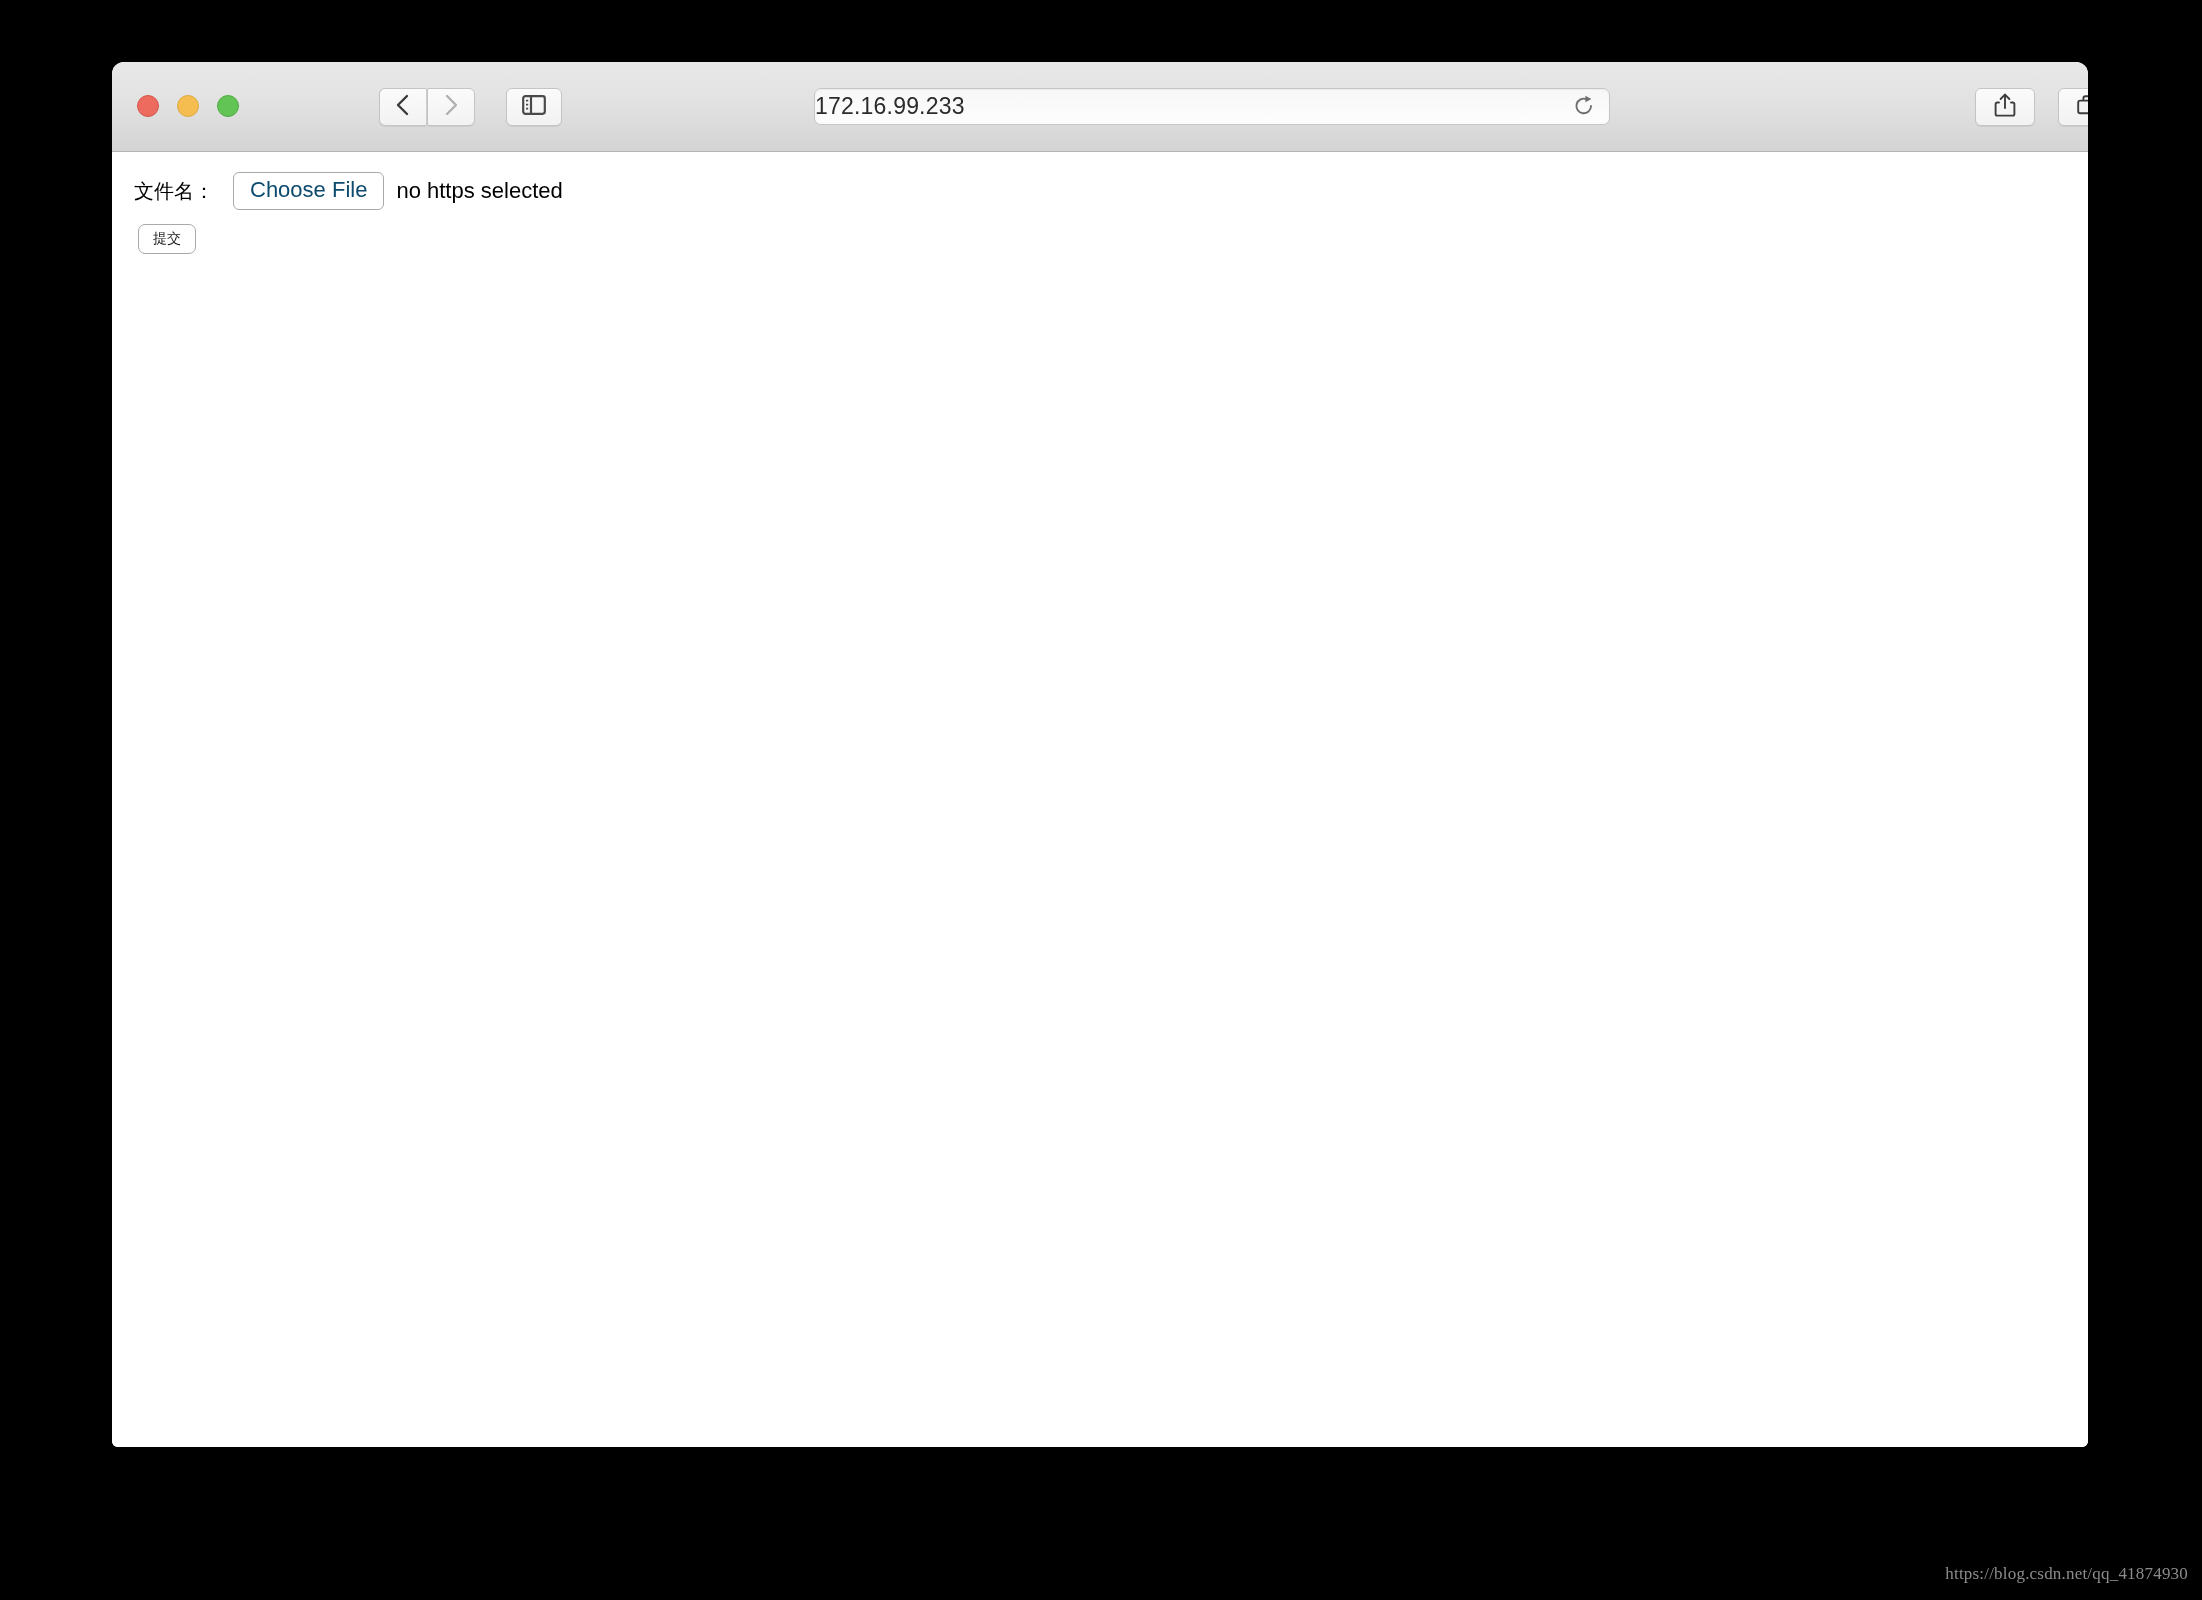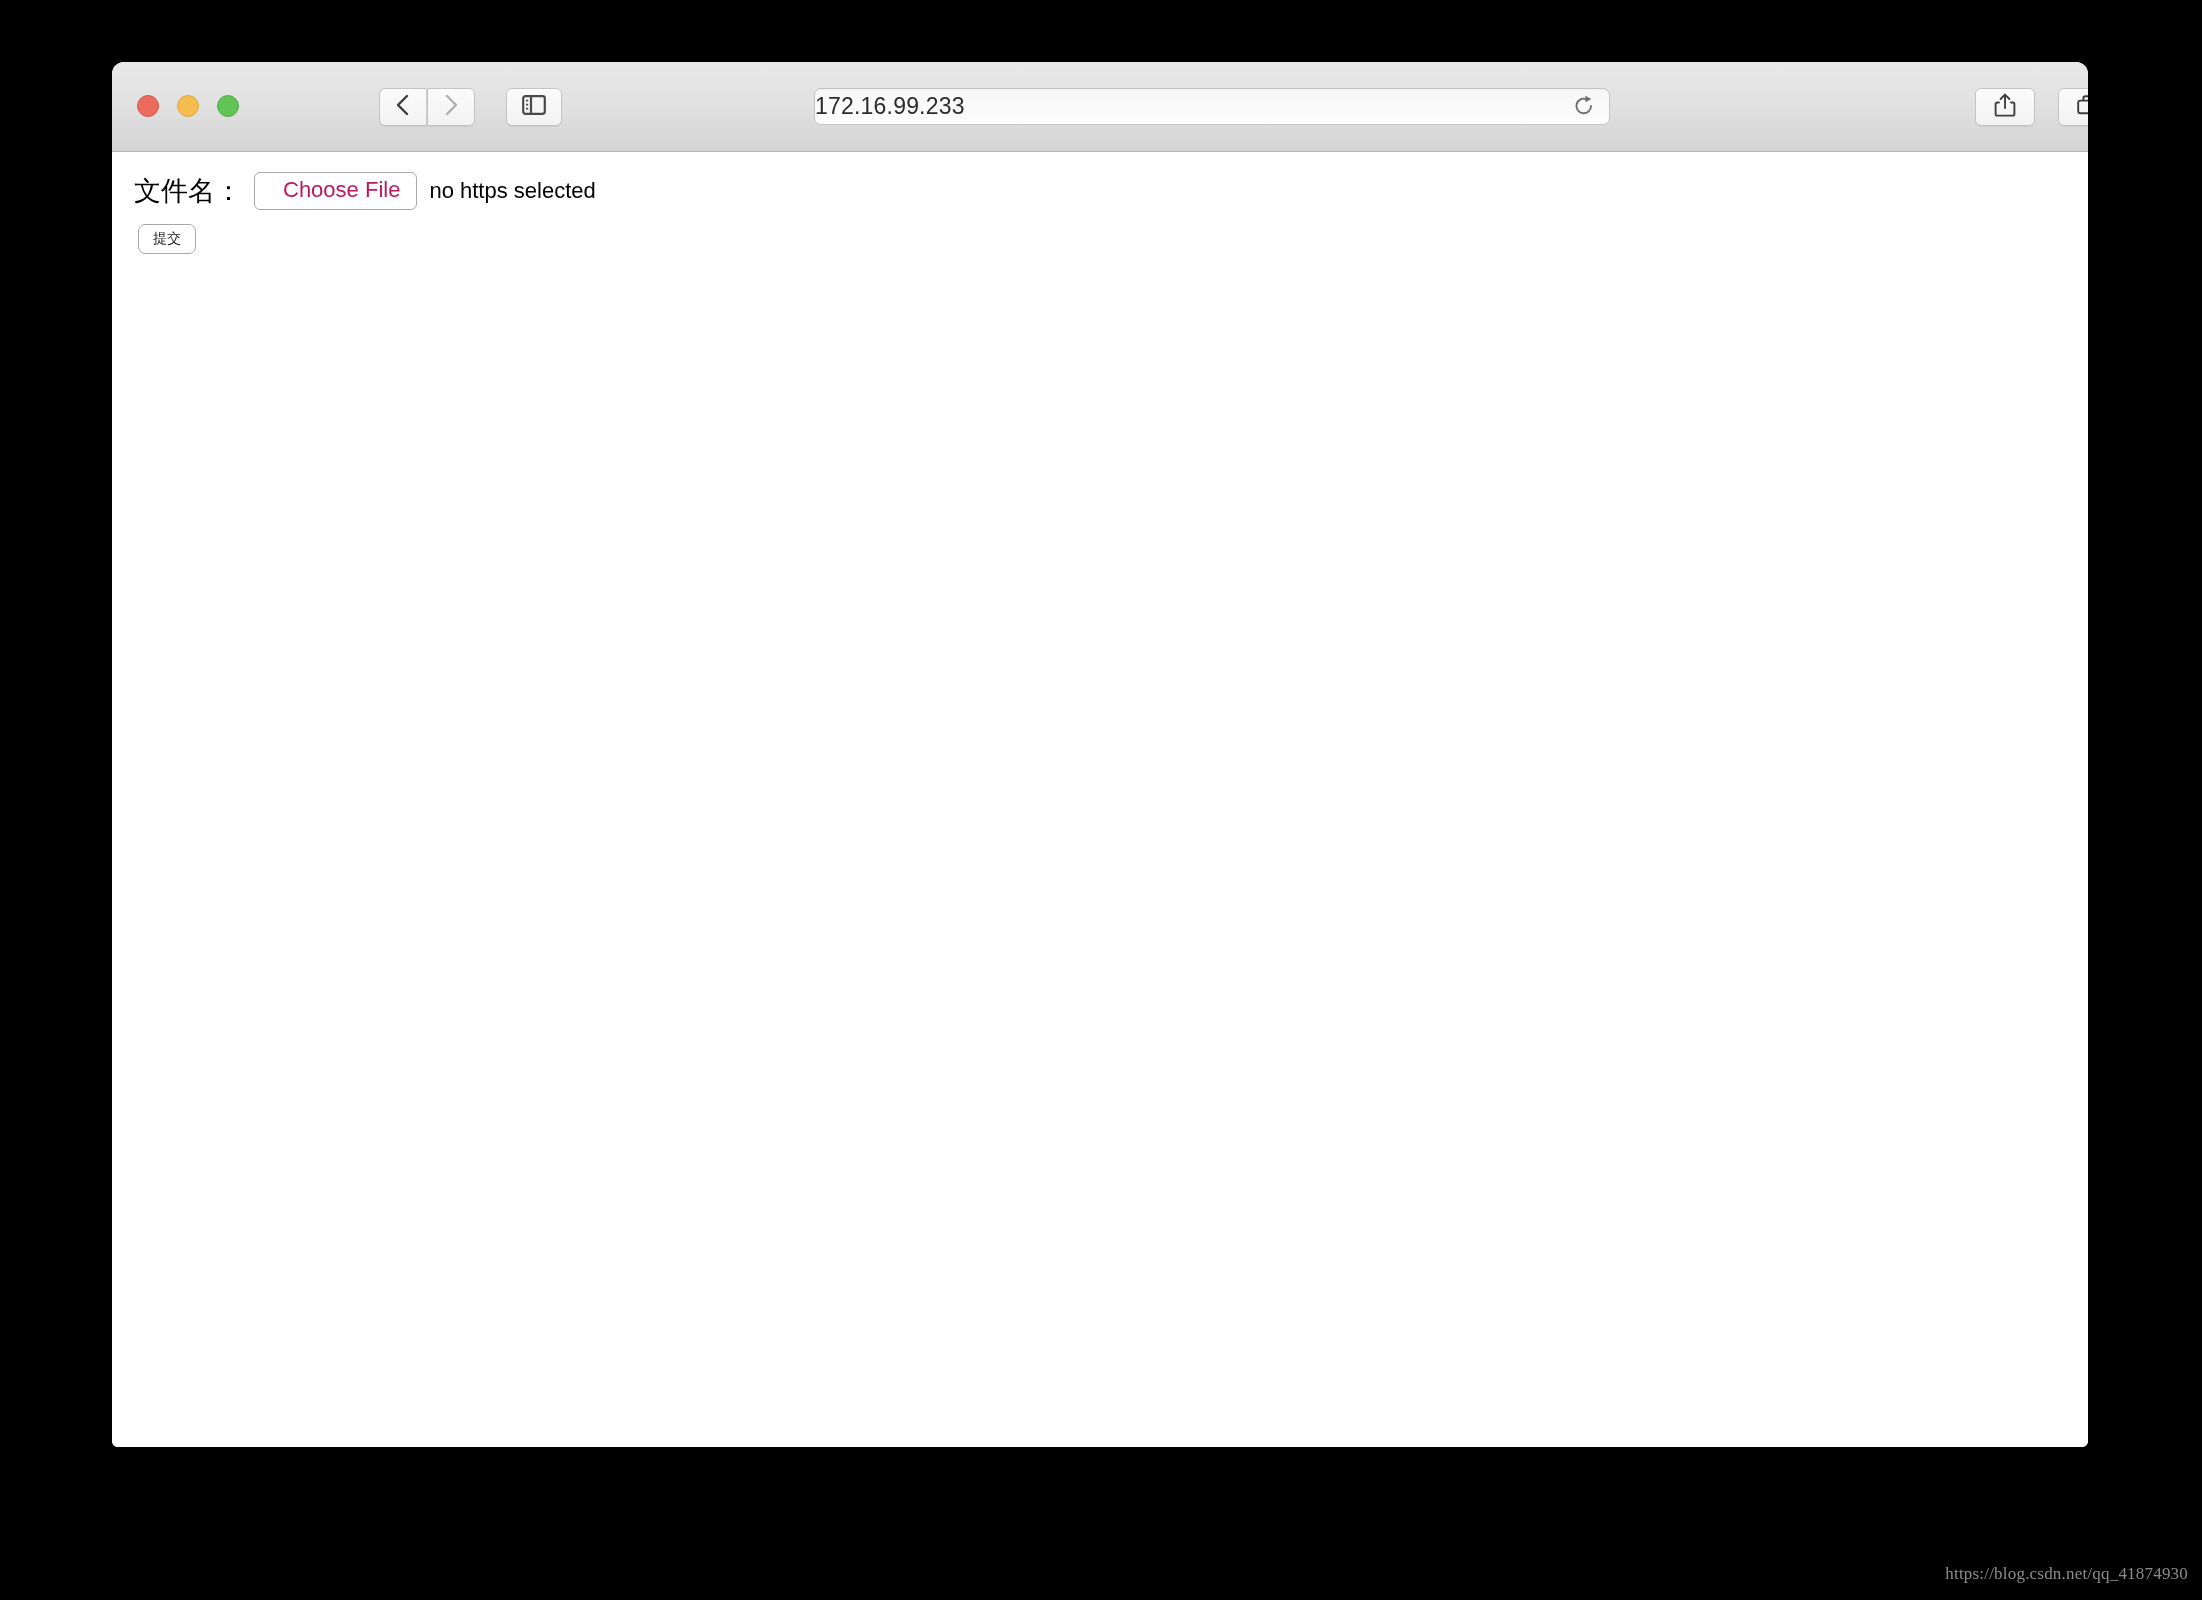--- a/index.html
+++ b/index.html
@@ -120,33 +120,33 @@
     box-sizing: border-box;
   }
 
   .file-row {
     display: flex;
     align-items: center;
     height: 34px;
   }
 
   .field-label {
-    font-size: 27px;
+    font-size: 20px;
     color: #000000;
     font-family: "Liberation Sans", sans-serif;
     white-space: nowrap;
     line-height: 1;
   }
 
   .choose-file-btn {
-    margin-left: 12px;
-    padding: 4px 16px 5px 28px;
+    margin-left: 19px;
+    padding: 4px 16px 5px 16px;
     font-size: 22px;
     font-family: "Liberation Sans", sans-serif;
-    color: #be185d;
+    color: #0c4a6e;
     background: #ffffff;
     border: 1px solid #a9a9a9;
     border-radius: 6px;
     line-height: 1.2;
     white-space: nowrap;
   }
 
   .no-file-text {
     margin-left: 12px;
     font-size: 22px;

